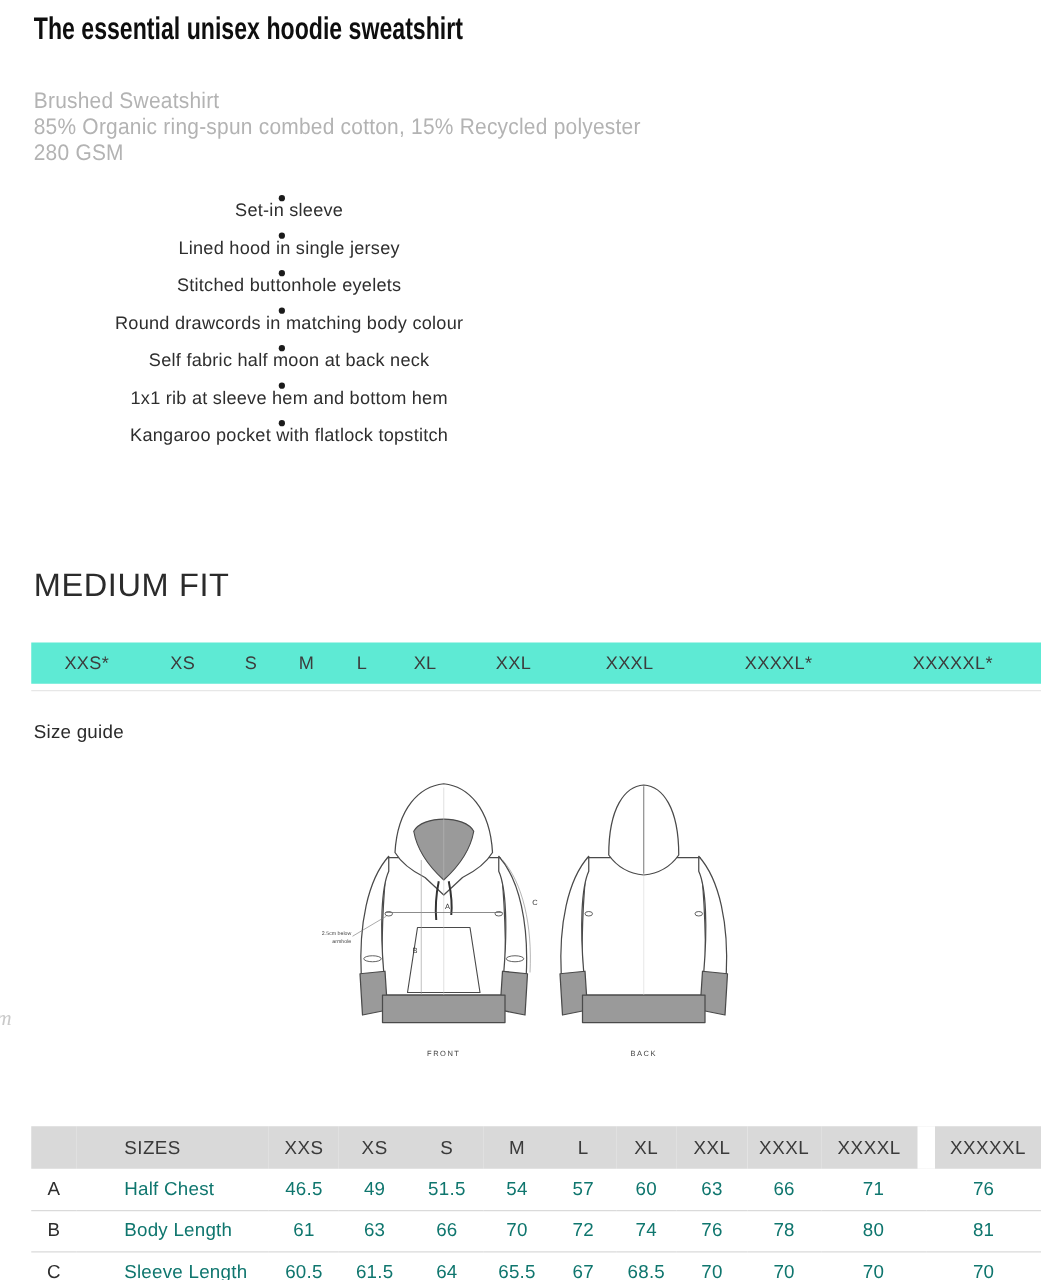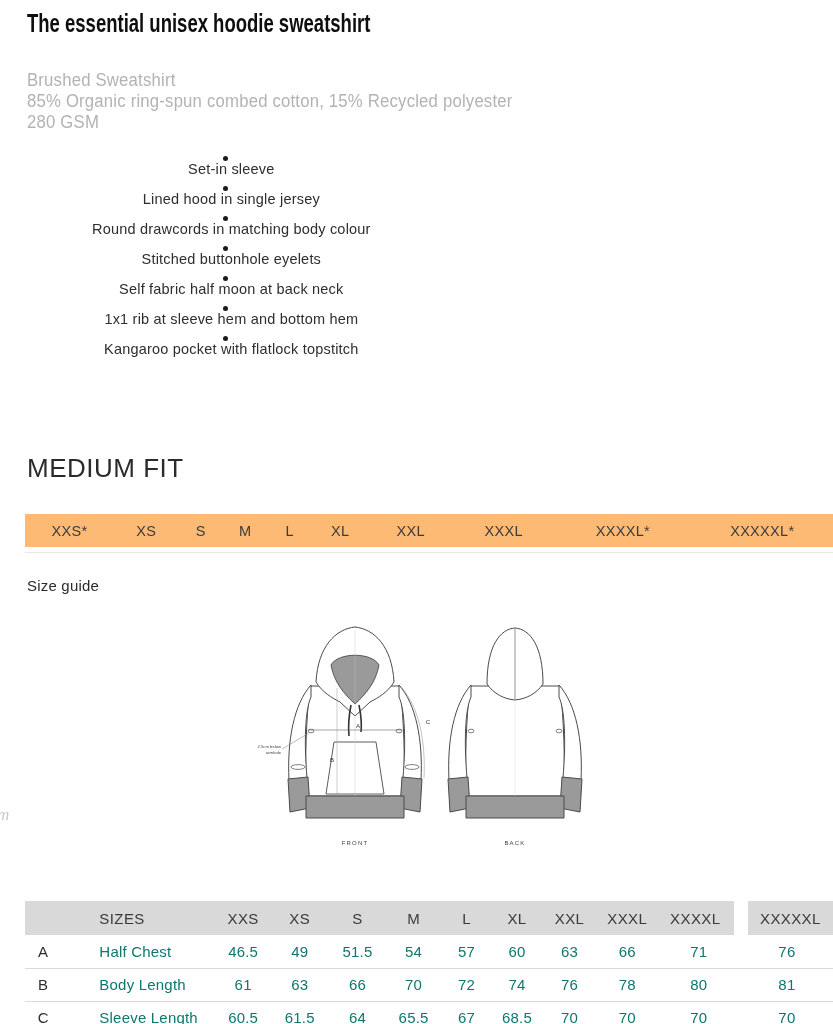--- a/index.html
+++ b/index.html
@@ -20,21 +20,21 @@
   }
   .features { position:absolute; left:92px; top:156px; }
   .feature { display:flex; align-items:center; height:30px; font-size:14.5px; color:#2e2e2e; letter-spacing:0.2px;flex-direction:column; }
   .feature .dot { width:5px; height:5px; border-radius:50%; background:#1b1b1b; margin-right:12px; flex:0 0 auto; }
   .fit-heading {
     position:absolute; left:27px; top:453px;
     font-size:26px; font-weight:400; color:#2b2b2b; letter-spacing:0.5px;
   }
   .size-band {
     position:absolute; left:25px; top:514px; width:808px; height:33px;
-    background:#fdba74; display:flex; align-items:center;
+    background:#5eead4; display:flex; align-items:center;
   }
   .size-band .size { text-align:center; font-size:14.5px; color:#3c3c3c; letter-spacing:0.3px; }
   .size-band .size:nth-child(1){width:11%} .size-band .size:nth-child(2){width:8%}
   .size-band .size:nth-child(3){width:5.5%} .size-band .size:nth-child(4){width:5.5%}
   .size-band .size:nth-child(5){width:5.5%} .size-band .size:nth-child(6){width:7%}
   .size-band .size:nth-child(7){width:10.5%} .size-band .size:nth-child(8){width:12.5%}
   .size-band .size:nth-child(9){width:17%} .size-band .size:nth-child(10){width:17.5%}
   .band-rule { position:absolute; left:25px; top:552px; width:808px; height:1px; background:#e7e7e7; }
   .size-guide-heading {
     position:absolute; left:27px; top:577px;
@@ -78,25 +78,25 @@
     <div class="feature">
         <span class="dot"></span>
         <span>Set-in sleeve</span>
       </div>
     <div class="feature">
         <span class="dot"></span>
         <span>Lined hood in single jersey</span>
       </div>
     <div class="feature">
         <span class="dot"></span>
+        <span>Stitched buttonhole eyelets</span>
+      </div>
+    <div class="feature">
+        <span class="dot"></span>
         <span>Round drawcords in matching body colour</span>
-      </div>
-    <div class="feature">
-        <span class="dot"></span>
-        <span>Stitched buttonhole eyelets</span>
       </div>
     <div class="feature">
         <span class="dot"></span>
         <span>Self fabric half moon at back neck</span>
       </div>
     <div class="feature">
         <span class="dot"></span>
         <span>1x1 rib at sleeve hem and bottom hem</span>
       </div>
     <div class="feature">

